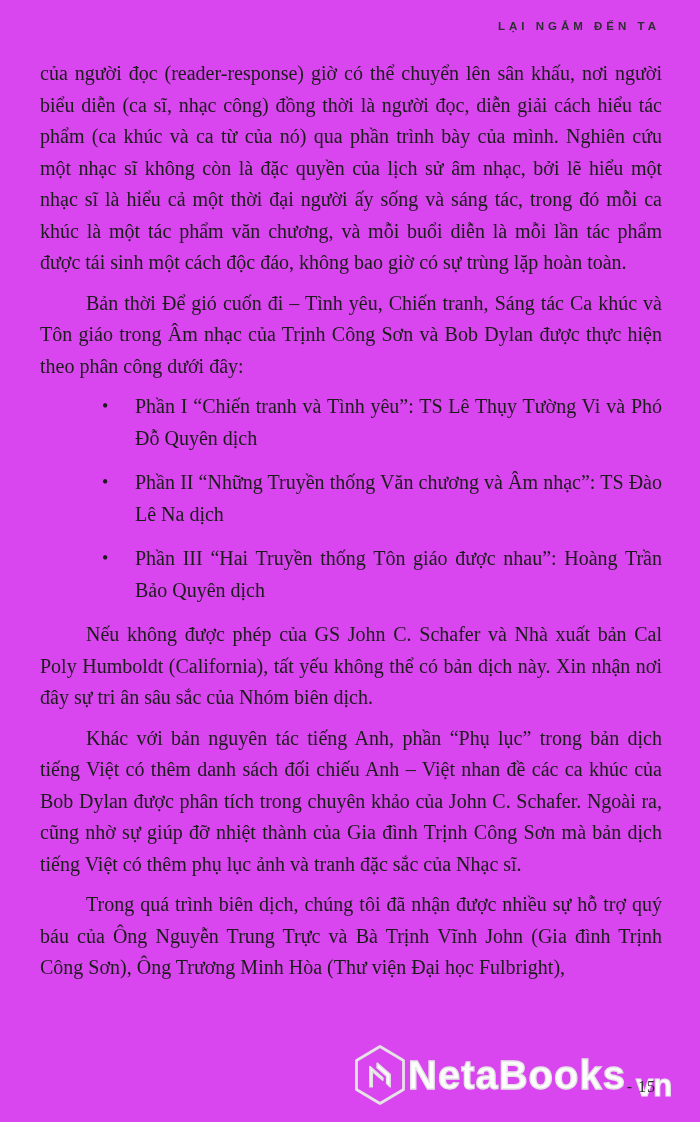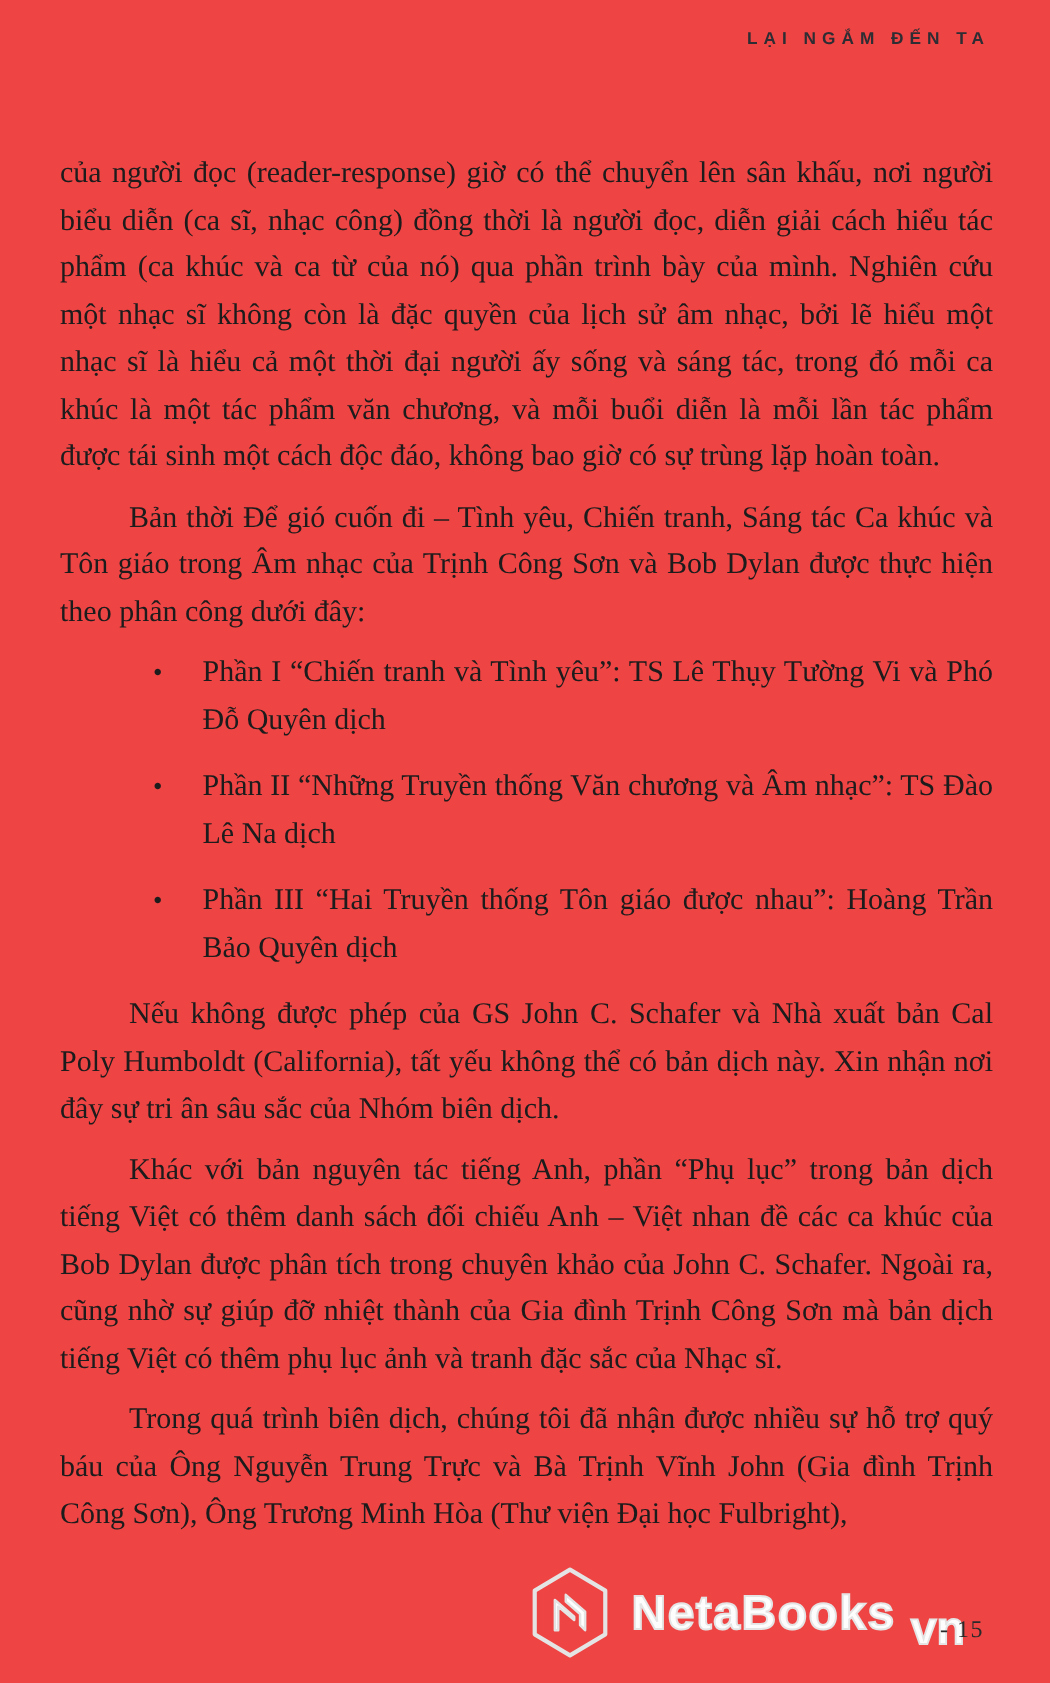--- a/index.html
+++ b/index.html
@@ -1,21 +1,21 @@
 <!DOCTYPE html>
 <html lang="vi"><head>
 <meta charset="utf-8">
 <style>
   html, body { margin: 0; padding: 0; background: #e8e8e8; }
   .page {
     position: relative;
     width: 700px;
     height: 1122px;
     margin: 0 auto;
-    background: #ef4444;
+    background: #d946ef;
     overflow: hidden;
     font-family: "Liberation Serif", "DejaVu Serif", serif;
     color: #1c1c1c;
   }
 
   
   .running-header {
     position: absolute;
     top: 20px;
     right: 40px;
@@ -30,21 +30,20 @@
   
   .body-text {
     position: absolute;
     top: 58px;
     left: 40px;
     width: 622px;
     font-size: 20px;
     line-height: 31.5px;
     text-align: justify;
     text-justify: inter-word;
-    margin-top: 42px;
   }
   .body-text p { margin: 0 0 9px 0; }
   .body-text p.indent { text-indent: 46px; }
   .book-title-italic { }
 
   
   ul.translator-list {
     list-style: none;
     margin: 4px 0 10px 0;
     padding: 0;
@@ -71,26 +70,26 @@
     height: 78px;
     display: flex;
     align-items: center;
     z-index: 1;
     pointer-events: none;
   }
   .watermark-logo { width: 56px; height: 64px; flex: 0 0 auto; }
   .watermark-brand {
     font-family: "Liberation Sans", "DejaVu Sans", sans-serif;
     font-weight: 700;
-    font-size: 32px;
+    font-size: 40px;
     letter-spacing: 1px;
     color: #fdfdfd;
     -webkit-text-stroke: 1.3px #e4e4e4;
     text-stroke: 1.3px #e4e4e4;
-    margin-left: 13px;
+    margin-left: 0;
     white-space: nowrap;
   }
   .watermark-suffix {
     font-family: "Liberation Sans", "DejaVu Sans", sans-serif;
     font-weight: 700;
     font-size: 31px;
     color: #fdfdfd;
     -webkit-text-stroke: 1.2px #e4e4e4;
     text-stroke: 1.2px #e4e4e4;
     margin-left: 10px;

